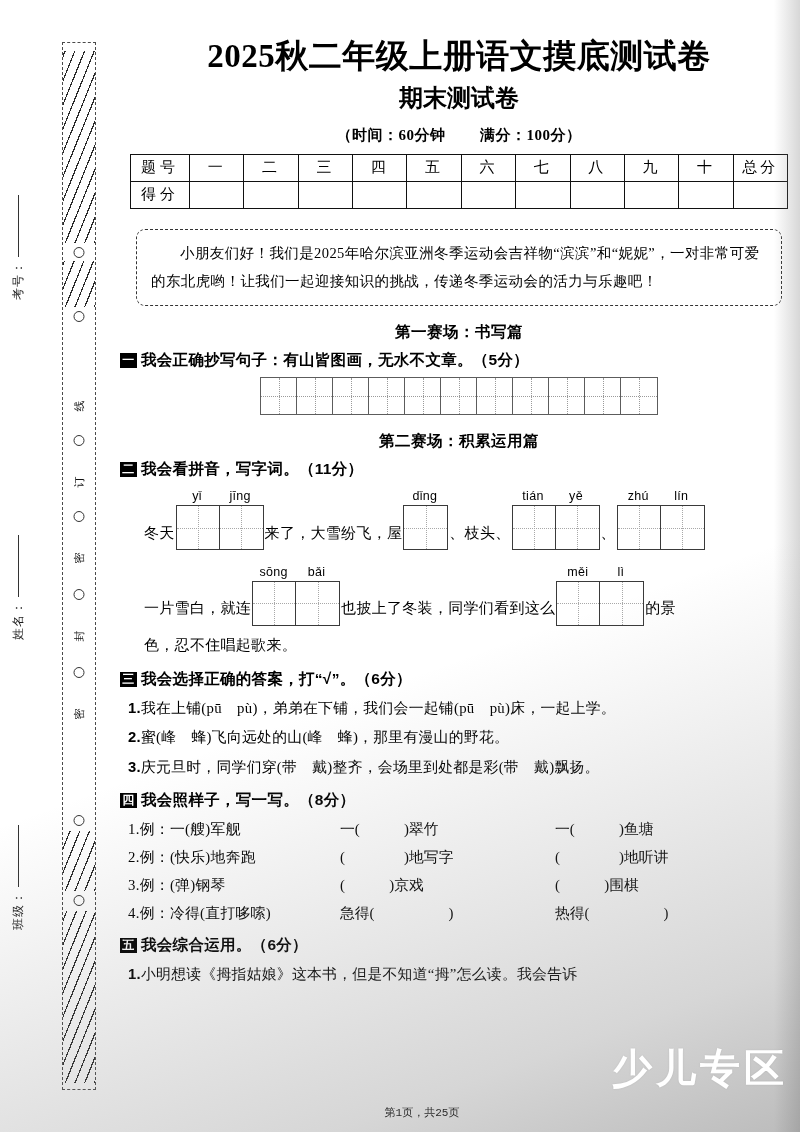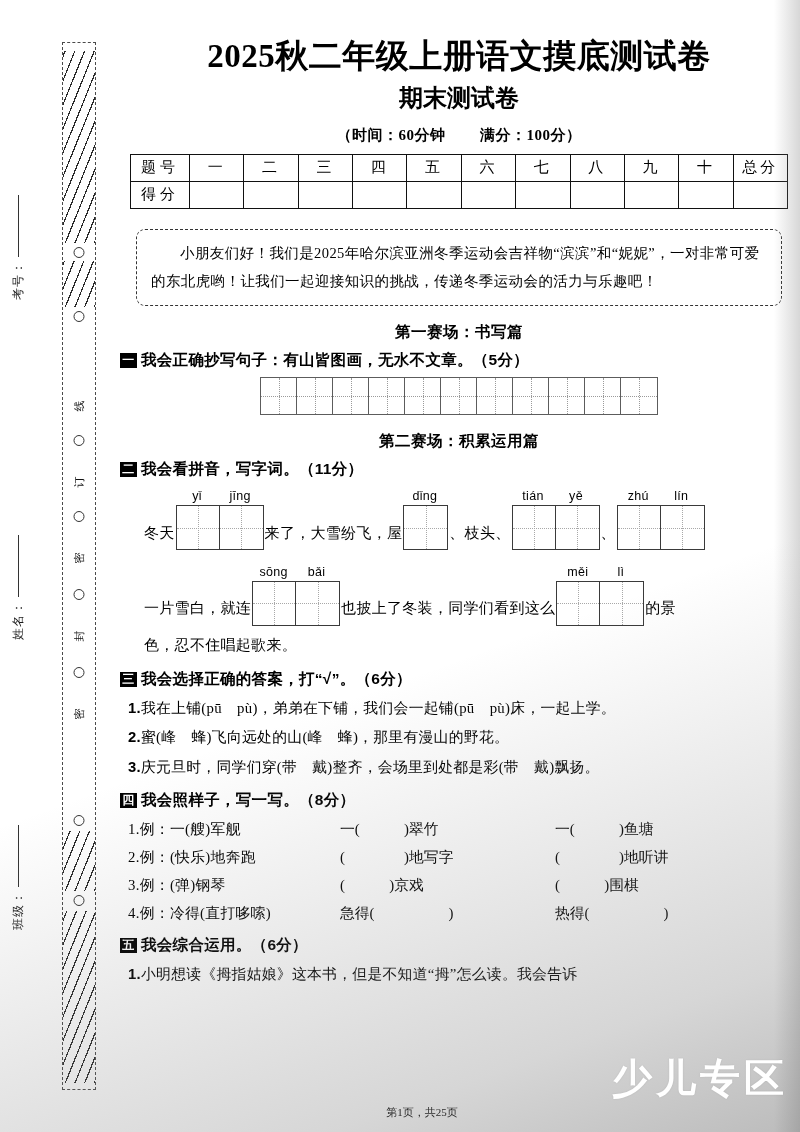--- a/index.html
+++ b/index.html
@@ -316,21 +316,21 @@
   }
   .sample-row .c1 { width: 212px; }
   .sample-row .c2 { width: 215px; }
   .sample-row .c3 { width: 215px; }
   .blank-paren { letter-spacing: 0; }
 
   
   #watermark {
     position: absolute;
     right: 12px;
-    bottom: 34px;
+    bottom: 44px;
     z-index: 45;
     text-align: center;
     pointer-events: none;
   }
   #wm-cn {
     font-family: "Liberation Sans", "DejaVu Sans", sans-serif;
     font-weight: 700;
     font-size: 40px;
     color: #ffffff;
     letter-spacing: 4px;
@@ -348,21 +348,21 @@
   }
 
   
   #page-footer {
     position: absolute;
     left: 0; right: 0;
     bottom: 12px;
     text-align: center;
     font-size: 11px;
     color: #2b2b2b;
-    font-family: Liberation Serif, serif;
+    font-family: Liberation Mono, monospace;
     z-index: 46;
     padding-left: 44px;
   }
 </style>
 </head>
 <body>
 
 <div id="page">
 
   <div id="left-margin">

